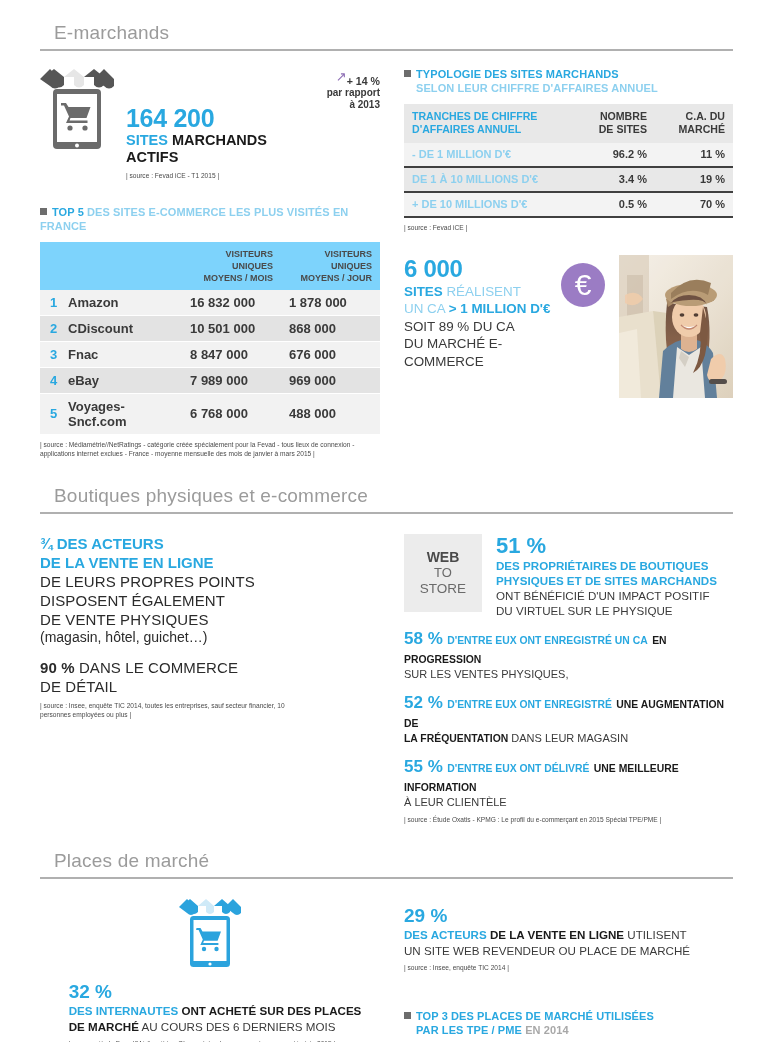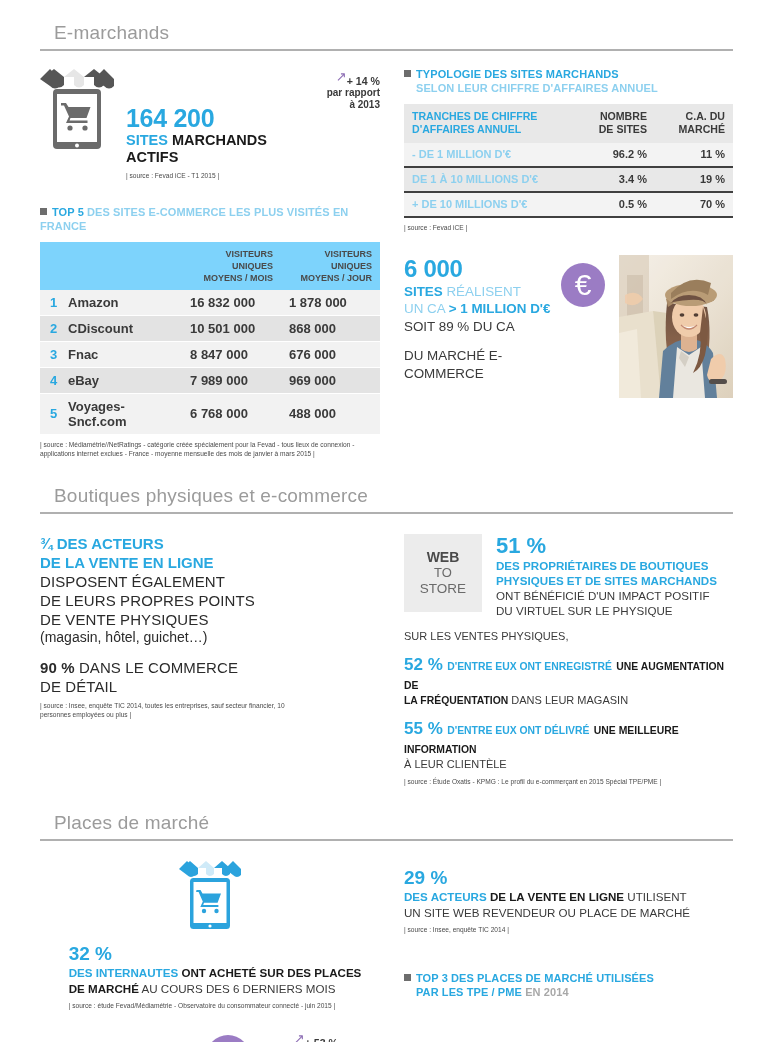--- a/index.html
+++ b/index.html
@@ -282,21 +282,21 @@
               <div style="font-size:13.4px; line-height:17.5px; margin-top:1px;">
                 <div>
                   <span style="color:#29a8e0;font-weight:700;">SITES</span>
                   <span style="color:#8dd0ef;">RÉALISENT</span>
                 </div>
                 <div>
                   <span style="color:#8dd0ef;">UN CA</span>
                   <span style="color:#29a8e0;font-weight:700;">&gt; 1 MILLION D'€</span>
                 </div>
                 <div style="color:#3a3a3a;">SOIT 89 % DU CA</div>
-                <div style="color:#3a3a3a;margin-top:12px;">DU MARCHÉ E-COMMERCE</div>
+                <div style="color:#3a3a3a;">DU MARCHÉ E-COMMERCE</div>
               </div>
             </div>
             <div style="padding:8px 14px 0 6px;">
               <div class="euro">
                 <span>€</span>
               </div>
             </div>
           </div>
         </div>
         <div class="photo">
@@ -356,22 +356,22 @@
   <div class="section-head" style="padding-top:26px;">
     <div class="section-title">Boutiques physiques et e-commerce</div>
     <div class="section-rule"></div>
   </div>
 
   <div class="cols" style="margin-top:20px;">
 
     <div class="col-l">
       <div class="hdr-blue-bold">¾ DES ACTEURS</div>
       <div class="hdr-blue-bold">DE LA VENTE EN LIGNE</div>
+      <div class="dark-caps">DE LEURS PROPRES POINTS</div>
       <div class="dark-caps">DISPOSENT ÉGALEMENT</div>
-      <div class="dark-caps">DE LEURS PROPRES POINTS</div>
       <div class="dark-caps">DE VENTE PHYSIQUES</div>
       <div class="paren">(magasin, hôtel, guichet…)</div>
       <div style="margin-top:13px;">
         <div class="dark-caps">
           <span style="font-weight:700;">90 %</span>
           <span>DANS LE COMMERCE</span>
         </div>
         <div class="dark-caps">DE DÉTAIL</div>
       </div>
       <div class="src" style="width:250px;">| source : Insee, enquête TIC 2014, toutes les entreprises, sauf secteur financier, 10 personnes employées ou plus |</div>
@@ -387,20 +387,25 @@
         <div style="flex:1;">
           <div style="font-size:22px;font-weight:700;color:#29a8e0;line-height:24px;">51 %</div>
           <div style="font-size:11.6px;font-weight:700;color:#29a8e0;line-height:15px;">DES PROPRIÉTAIRES DE BOUTIQUES</div>
           <div style="font-size:11.6px;font-weight:700;color:#29a8e0;line-height:15px;">PHYSIQUES ET DE SITES MARCHANDS</div>
           <div style="font-size:11.6px;color:#3a3a3a;line-height:15px;">ONT BÉNÉFICIÉ D'UN IMPACT POSITIF</div>
           <div style="font-size:11.6px;color:#3a3a3a;line-height:15px;">DU VIRTUEL SUR LE PHYSIQUE</div>
         </div>
       </div>
 
       <div class="pct-row">
+        <div>
+          <span class="pv">58 %</span>
+          <span class="blue">D'ENTRE EUX ONT ENREGISTRÉ UN CA</span>
+          <span class="blk">EN PROGRESSION</span>
+        </div>
         <div class="l2">SUR LES VENTES PHYSIQUES,</div>
       </div>
 
       <div class="pct-row">
         <div>
           <span class="pv">52 %</span>
           <span class="blue">D'ENTRE EUX ONT ENREGISTRÉ</span>
           <span class="blk">UNE AUGMENTATION DE</span>
         </div>
         <div class="l2">

